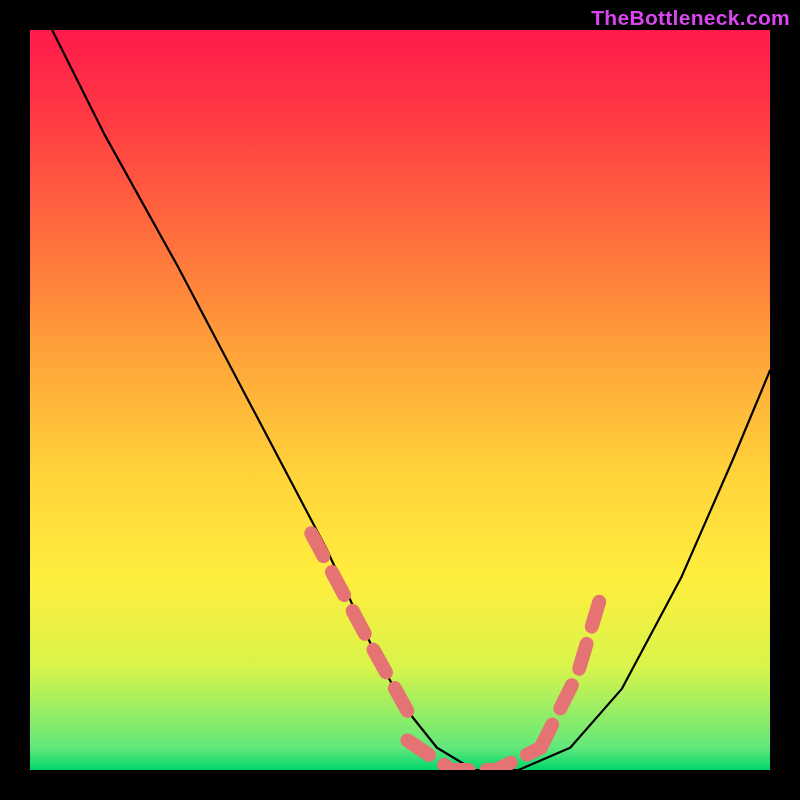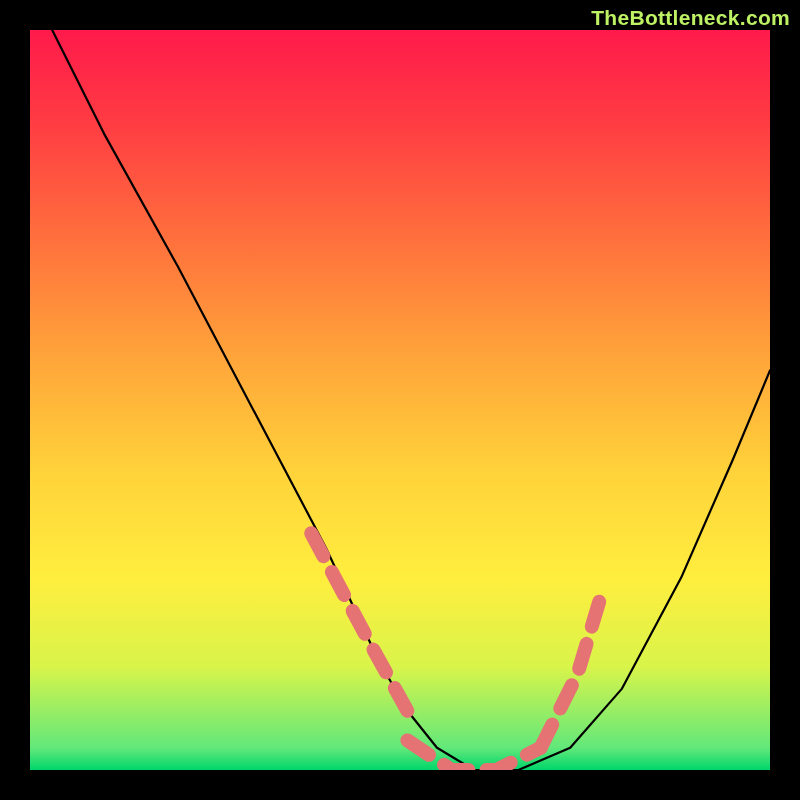--- a/index.html
+++ b/index.html
@@ -55,21 +55,21 @@
     fill: none;
     stroke: #e57373;
     stroke-width: 14;
     stroke-linecap: round;
     stroke-dasharray: 26 18;
   }
   .watermark {
     position: absolute;
     top: 6px;
     right: 10px;
-    color: #bef264;
+    color: #d946ef;
     font-size: 21px;
     font-weight: 600;
     letter-spacing: 0.3px;
     user-select: none;
   }
 </style>
 </head>
 <body>
 
 <div class="stage">

